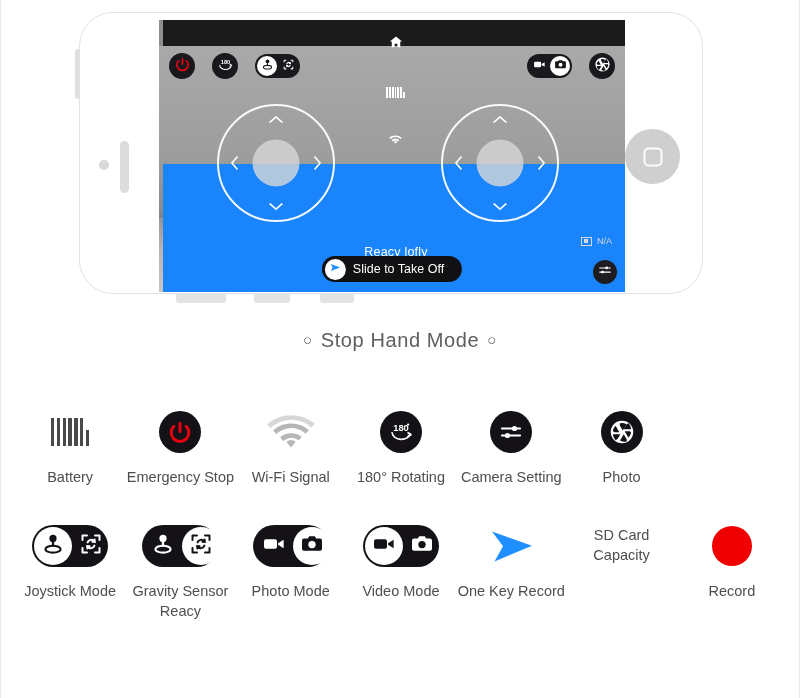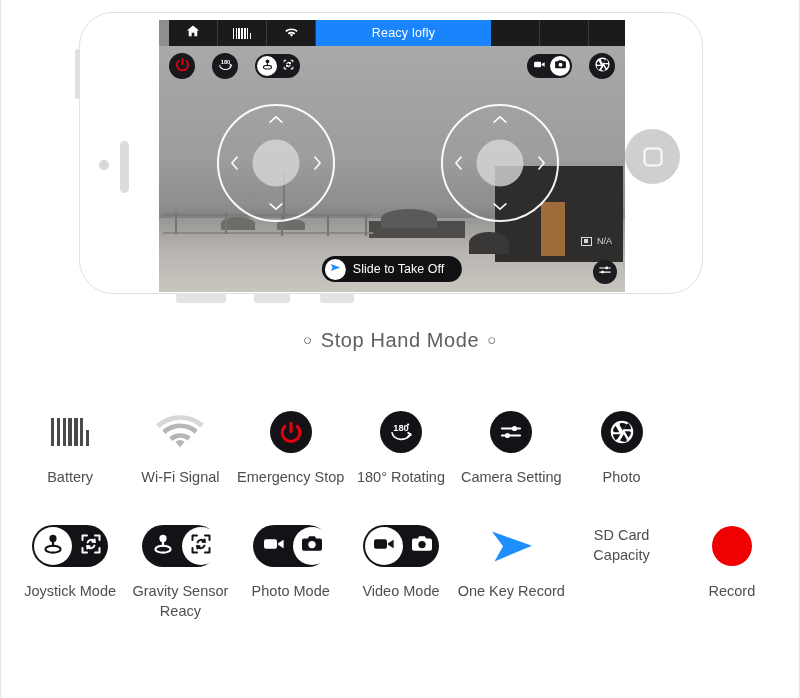--- a/index.html
+++ b/index.html
@@ -102,26 +102,27 @@
     top: 7px;
     width: 466px;
     height: 272px;
     overflow: hidden;
     background: #8e8e8e;
   }
 
   
   #status-bar {
     position: absolute;
-    left: 10px; top: 0;
+    left: 4px; top: 0;
     width: 100%;
     height: 26px;
     background: #1b1b1b;
     display: flex;
     align-items: stretch;
+    flex-direction: column;
   }
   .sb-cell {
     flex: 0 0 48px;
     display: flex;
     align-items: center;
     justify-content: center;
     border-right: 1px solid #3a3a3a;
     color: #fff;
   }
   .sb-status {
@@ -765,41 +766,41 @@
             <i></i>
             <i></i>
             <i></i>
             <i class="short"></i>
         </span>
       </div>
       <div class="legend-label">Battery</div>
     </div>
 
     <div class="legend-item">
+      <div class="legend-icon">
+        <span class="circle-dark power">
+          <svg viewBox="0 0 24 24" fill="none" stroke="currentColor" stroke-width="3" stroke-linecap="round" aria-hidden="true">
+            <path d="M12 3.2v8.2"></path>
+            <path d="M5.8 6.4a8.8 8.8 0 1 0 12.4 0"></path>
+          </svg>
+        </span>
+      </div>
+      <div class="legend-label">Emergency Stop</div>
+    </div>
+
+    <div class="legend-item">
       <div class="legend-icon ic-wifi">
         <svg viewBox="0 0 50 36" fill="currentColor" aria-hidden="true">
           <path d="M25 33.4l4.6-5.6a7.2 7.2 0 0 0-9.2 0z"></path>
           <path d="M25 19.2c-4.1 0-7.9 1.5-10.8 4l3.1 3.8A12.2 12.2 0 0 1 25 23.7c3 0 5.7 1.1 7.7 2.9l3.1-3.8c-2.9-2.5-6.7-3.6-10.8-3.6z"></path>
           <path d="M25 9.6c-6.8 0-13 2.5-17.8 6.7l3.1 3.8A24 24 0 0 1 25 14.1c5.7 0 10.9 2 14.7 5.7l3.1-3.8A27.8 27.8 0 0 0 25 9.6z"></path>
           <path d="M25 1.2C16 1.2 7.7 4.6 1.3 10.2l3.1 3.8A32.1 32.1 0 0 1 25 5.7c7.8 0 14.9 2.8 20.6 7.7l3.1-3.8C42.3 4.4 34 1.2 25 1.2z" opacity="0.55"></path>
         </svg>
       </div>
       <div class="legend-label">Wi-Fi Signal</div>
-    </div>
-
-    <div class="legend-item">
-      <div class="legend-icon">
-        <span class="circle-dark power">
-          <svg viewBox="0 0 24 24" fill="none" stroke="currentColor" stroke-width="3" stroke-linecap="round" aria-hidden="true">
-            <path d="M12 3.2v8.2"></path>
-            <path d="M5.8 6.4a8.8 8.8 0 1 0 12.4 0"></path>
-          </svg>
-        </span>
-      </div>
-      <div class="legend-label">Emergency Stop</div>
     </div>
 
     <div class="legend-item">
       <div class="legend-icon">
         <span class="circle-dark rot">
           <svg viewBox="0 0 32 32" fill="none" stroke="#fff" stroke-width="1.8" stroke-linecap="round" aria-hidden="true">
             <text x="16" y="15" font-size="10" font-family="Liberation Sans, sans-serif" font-weight="bold" fill="#fff" stroke="none" text-anchor="middle">180</text>
             <circle cx="23.6" cy="8" r="1.2" fill="#fff" stroke="none"></circle>
             <path d="M6.5 17a10 8 0 0 0 19.5 1"></path>
             <path d="M23.6 16.8l2.8 2.2-3 1.8"></path>

